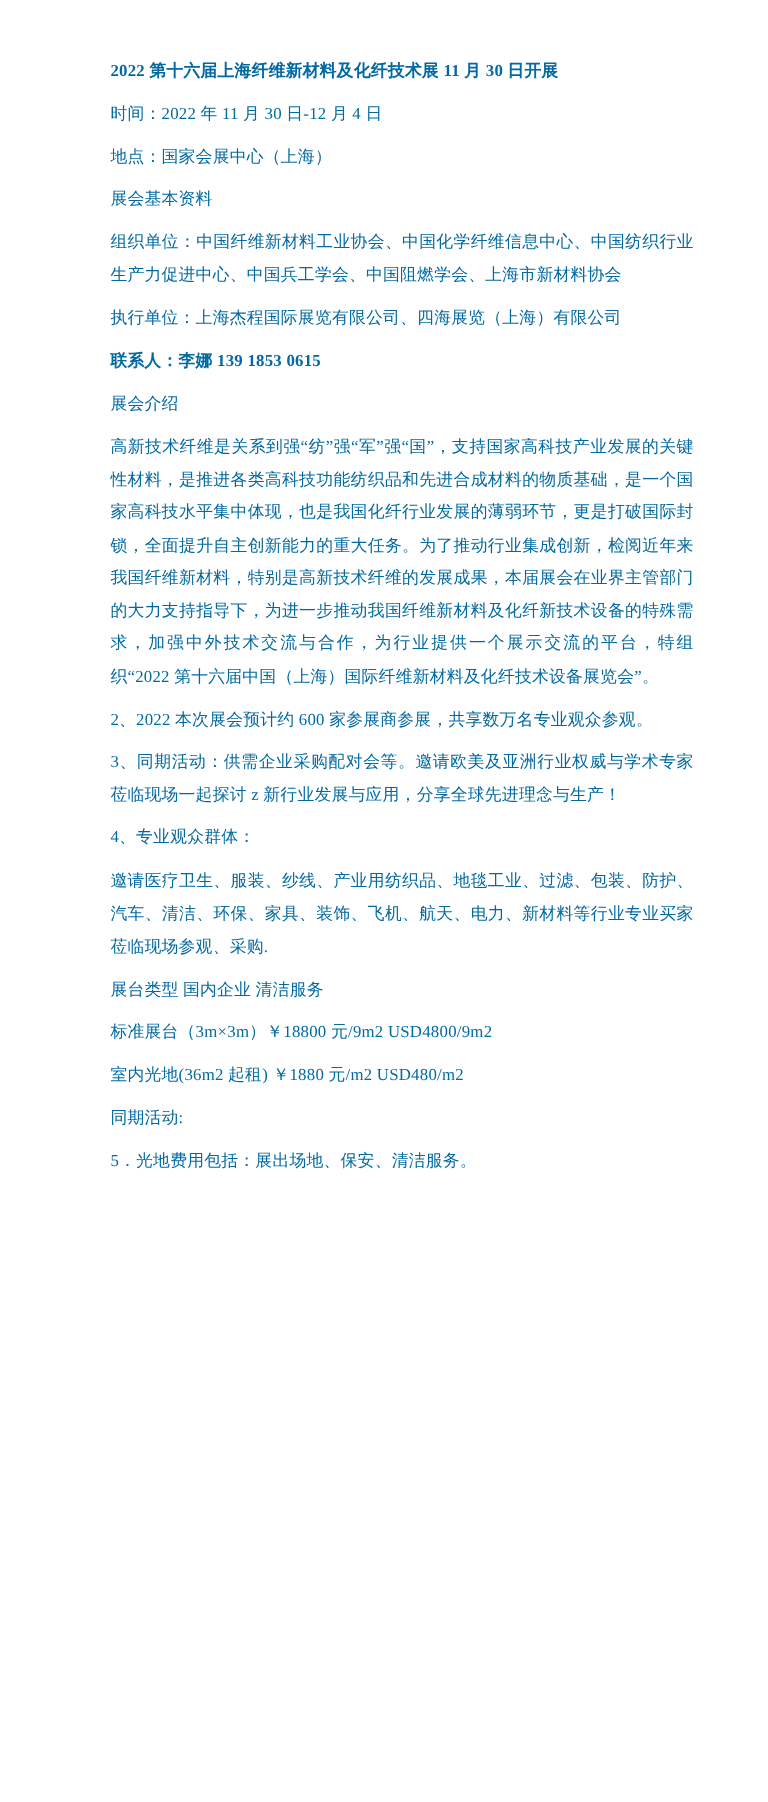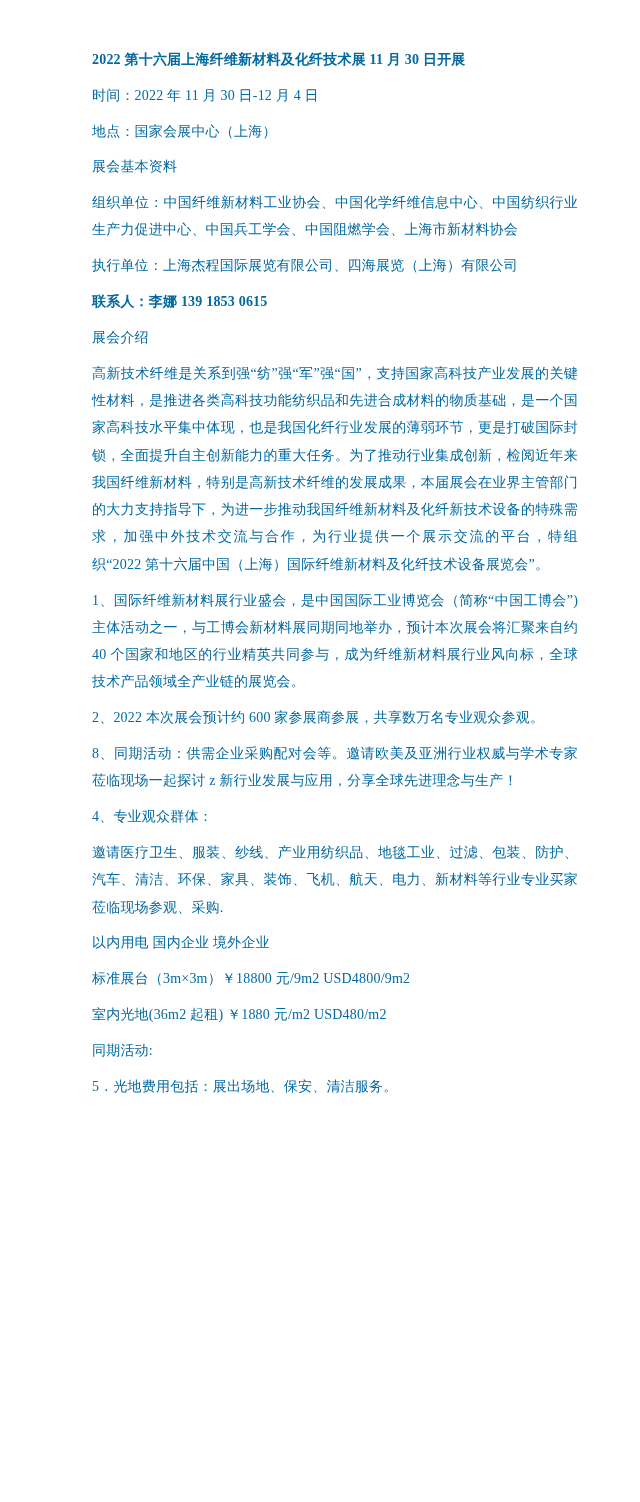--- a/index.html
+++ b/index.html
@@ -39,23 +39,22 @@
 <div id="doc">
   <p class="bold">2022 第十六届上海纤维新材料及化纤技术展 11 月 30 日开展</p>
   <p>时间：2022 年 11 月 30 日-12 月 4 日</p>
   <p>地点：国家会展中心（上海）</p>
   <p>展会基本资料</p>
   <p>组织单位：中国纤维新材料工业协会、中国化学纤维信息中心、中国纺织行业生产力促进中心、中国兵工学会、中国阻燃学会、上海市新材料协会</p>
   <p>执行单位：上海杰程国际展览有限公司、四海展览（上海）有限公司</p>
   <p class="bold">联系人：李娜 139 1853 0615</p>
   <p>展会介绍</p>
   <p>高新技术纤维是关系到强“纺”强“军”强“国”，支持国家高科技产业发展的关键性材料，是推进各类高科技功能纺织品和先进合成材料的物质基础，是一个国家高科技水平集中体现，也是我国化纤行业发展的薄弱环节，更是打破国际封锁，全面提升自主创新能力的重大任务。为了推动行业集成创新，检阅近年来我国纤维新材料，特别是高新技术纤维的发展成果，本届展会在业界主管部门的大力支持指导下，为进一步推动我国纤维新材料及化纤新技术设备的特殊需求，加强中外技术交流与合作，为行业提供一个展示交流的平台，特组织“2022 第十六届中国（上海）国际纤维新材料及化纤技术设备展览会”。</p>
-  <p>1、国际纤维新材料展行业盛会，是中国国际工业博览会（简称“中国工博会”)主体活动之一，与工博会新材料展同期同地举办，预计本次展会将汇聚来自约 40 个国家和地区的行业精英共同参与，成为纤维新材料展行业风向标，全球技术产品领域全产业链的展览会。</p>
   <p>2、2022 本次展会预计约 600 家参展商参展，共享数万名专业观众参观。</p>
-  <p>8、同期活动：供需企业采购配对会等。邀请欧美及亚洲行业权威与学术专家莅临现场一起探讨 z 新行业发展与应用，分享全球先进理念与生产！</p>
+  <p>3、同期活动：供需企业采购配对会等。邀请欧美及亚洲行业权威与学术专家莅临现场一起探讨 z 新行业发展与应用，分享全球先进理念与生产！</p>
   <p>4、专业观众群体：</p>
   <p>邀请医疗卫生、服装、纱线、产业用纺织品、地毯工业、过滤、包装、防护、汽车、清洁、环保、家具、装饰、飞机、航天、电力、新材料等行业专业买家莅临现场参观、采购.</p>
-  <p>以内用电  国内企业  境外企业</p>
+  <p>展台类型  国内企业  清洁服务</p>
   <p>标准展台（3m×3m）￥18800 元/9m2 USD4800/9m2</p>
   <p>室内光地(36m2 起租) ￥1880 元/m2 USD480/m2</p>
   <p>同期活动:</p>
   <p>5．光地费用包括：展出场地、保安、清洁服务。</p>
 </div>
 
 </body></html>

